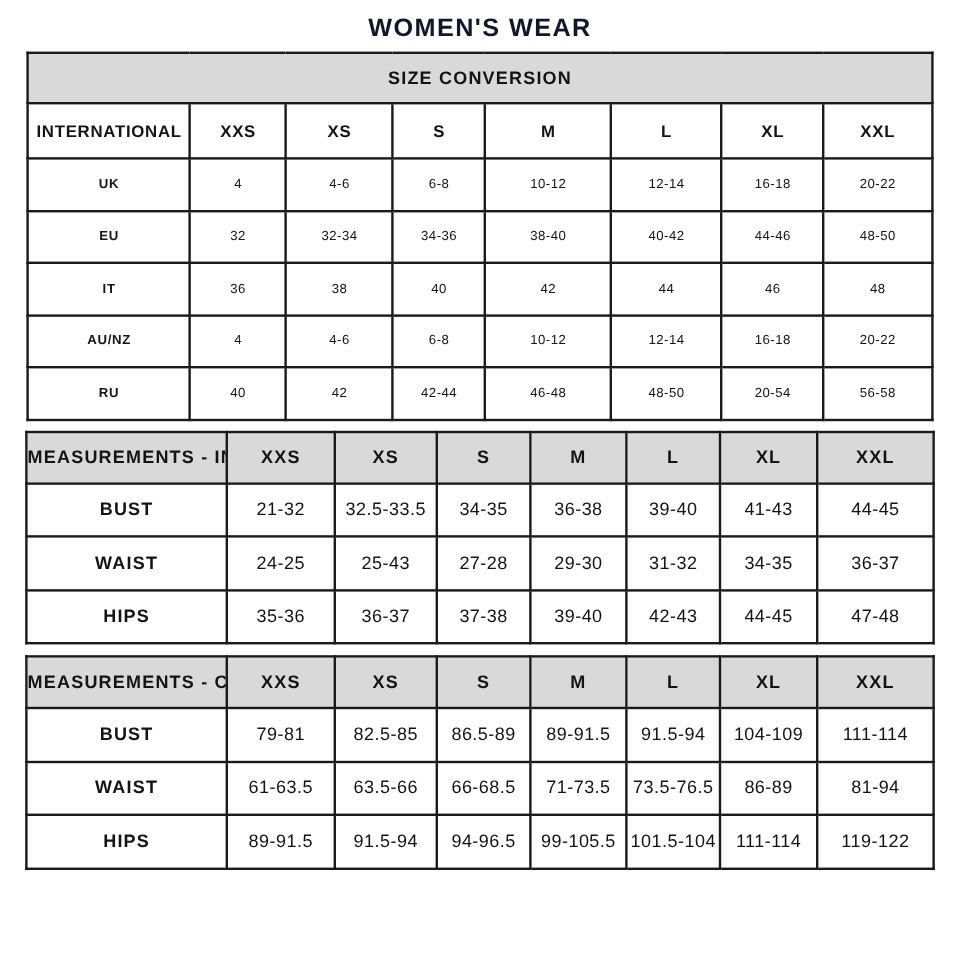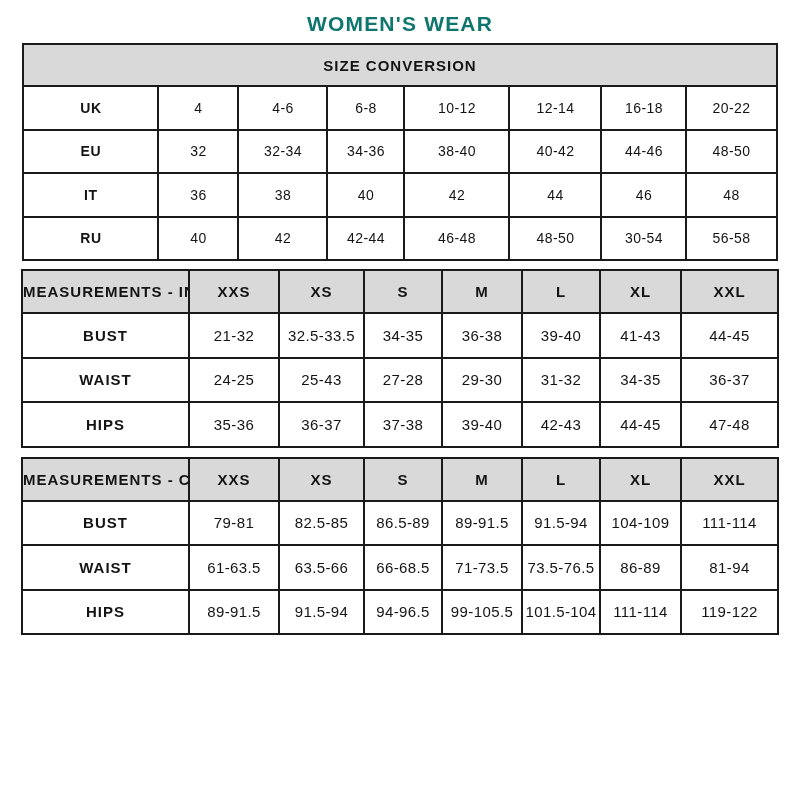--- a/index.html
+++ b/index.html
@@ -11,21 +11,21 @@
     -webkit-font-smoothing: antialiased;
   }
   .page { width: 800px; height: 800px; box-sizing: border-box; padding-top: 11px; overflow: hidden; }
 
   .title {
     margin: 0;
     text-align: center;
     font-size: 21px;
     font-weight: 700;
     letter-spacing: 1.2px;
-    color: #0f766e;
+    color: #0f172a;
     line-height: 26px;
   }
 
   table {
     border-collapse: collapse;
     table-layout: fixed;
     margin: 0 auto;
     empty-cells: show;
   }
   td {
@@ -47,21 +47,21 @@
     letter-spacing: 1px;
   }
   #t1 tr.cols td {
     height: 44px;
     font-size: 14px;
     font-weight: 600;
     letter-spacing: 0.6px;
   }
   #t1 tr.data td {
     height: 41.5px;
-    font-size: 14px;
+    font-size: 11px;
     font-weight: 500;
     letter-spacing: 0.4px;
   }
   #t1 tr.data td.rowlabel { font-weight: 600; letter-spacing: 0.6px; }
 
   
   .mt { width: 756px; }
   #t2 { margin-top: 8px; }
   #t3 { margin-top: 9px; }
   .mt tr.head td {
@@ -98,20 +98,30 @@
         <col style="width:77px">
       <col style="width:105px">
         <col style="width:92px">
         <col style="width:85px">
         <col style="width:90px">
     </colgroup>
     <tbody>
       <tr class="band">
         <td colspan="8">SIZE CONVERSION</td>
       </tr>
+      <tr class="cols">
+        <td>INTERNATIONAL</td>
+        <td>XXS</td>
+        <td>XS</td>
+        <td>S</td>
+        <td>M</td>
+        <td>L</td>
+        <td>XL</td>
+        <td>XXL</td>
+      </tr>
       <tr class="data">
         <td class="rowlabel">UK</td>
         <td>4</td>
         <td>4-6</td>
         <td>6-8</td>
         <td>10-12</td>
         <td>12-14</td>
         <td>16-18</td>
         <td>20-22</td>
       </tr>
@@ -129,27 +139,37 @@
         <td class="rowlabel">IT</td>
         <td>36</td>
         <td>38</td>
         <td>40</td>
         <td>42</td>
         <td>44</td>
         <td>46</td>
         <td>48</td>
       </tr>
       <tr class="data">
+        <td class="rowlabel">AU/NZ</td>
+        <td>4</td>
+        <td>4-6</td>
+        <td>6-8</td>
+        <td>10-12</td>
+        <td>12-14</td>
+        <td>16-18</td>
+        <td>20-22</td>
+      </tr>
+      <tr class="data">
         <td class="rowlabel">RU</td>
         <td>40</td>
         <td>42</td>
         <td>42-44</td>
         <td>46-48</td>
         <td>48-50</td>
-        <td>30-54</td>
+        <td>20-54</td>
         <td>56-58</td>
       </tr>
     </tbody>
   </table>
 
   <table id="t2" class="mt">
     <colgroup>
       <col style="width:167px">
         <col style="width:90px">
         <col style="width:85px">

